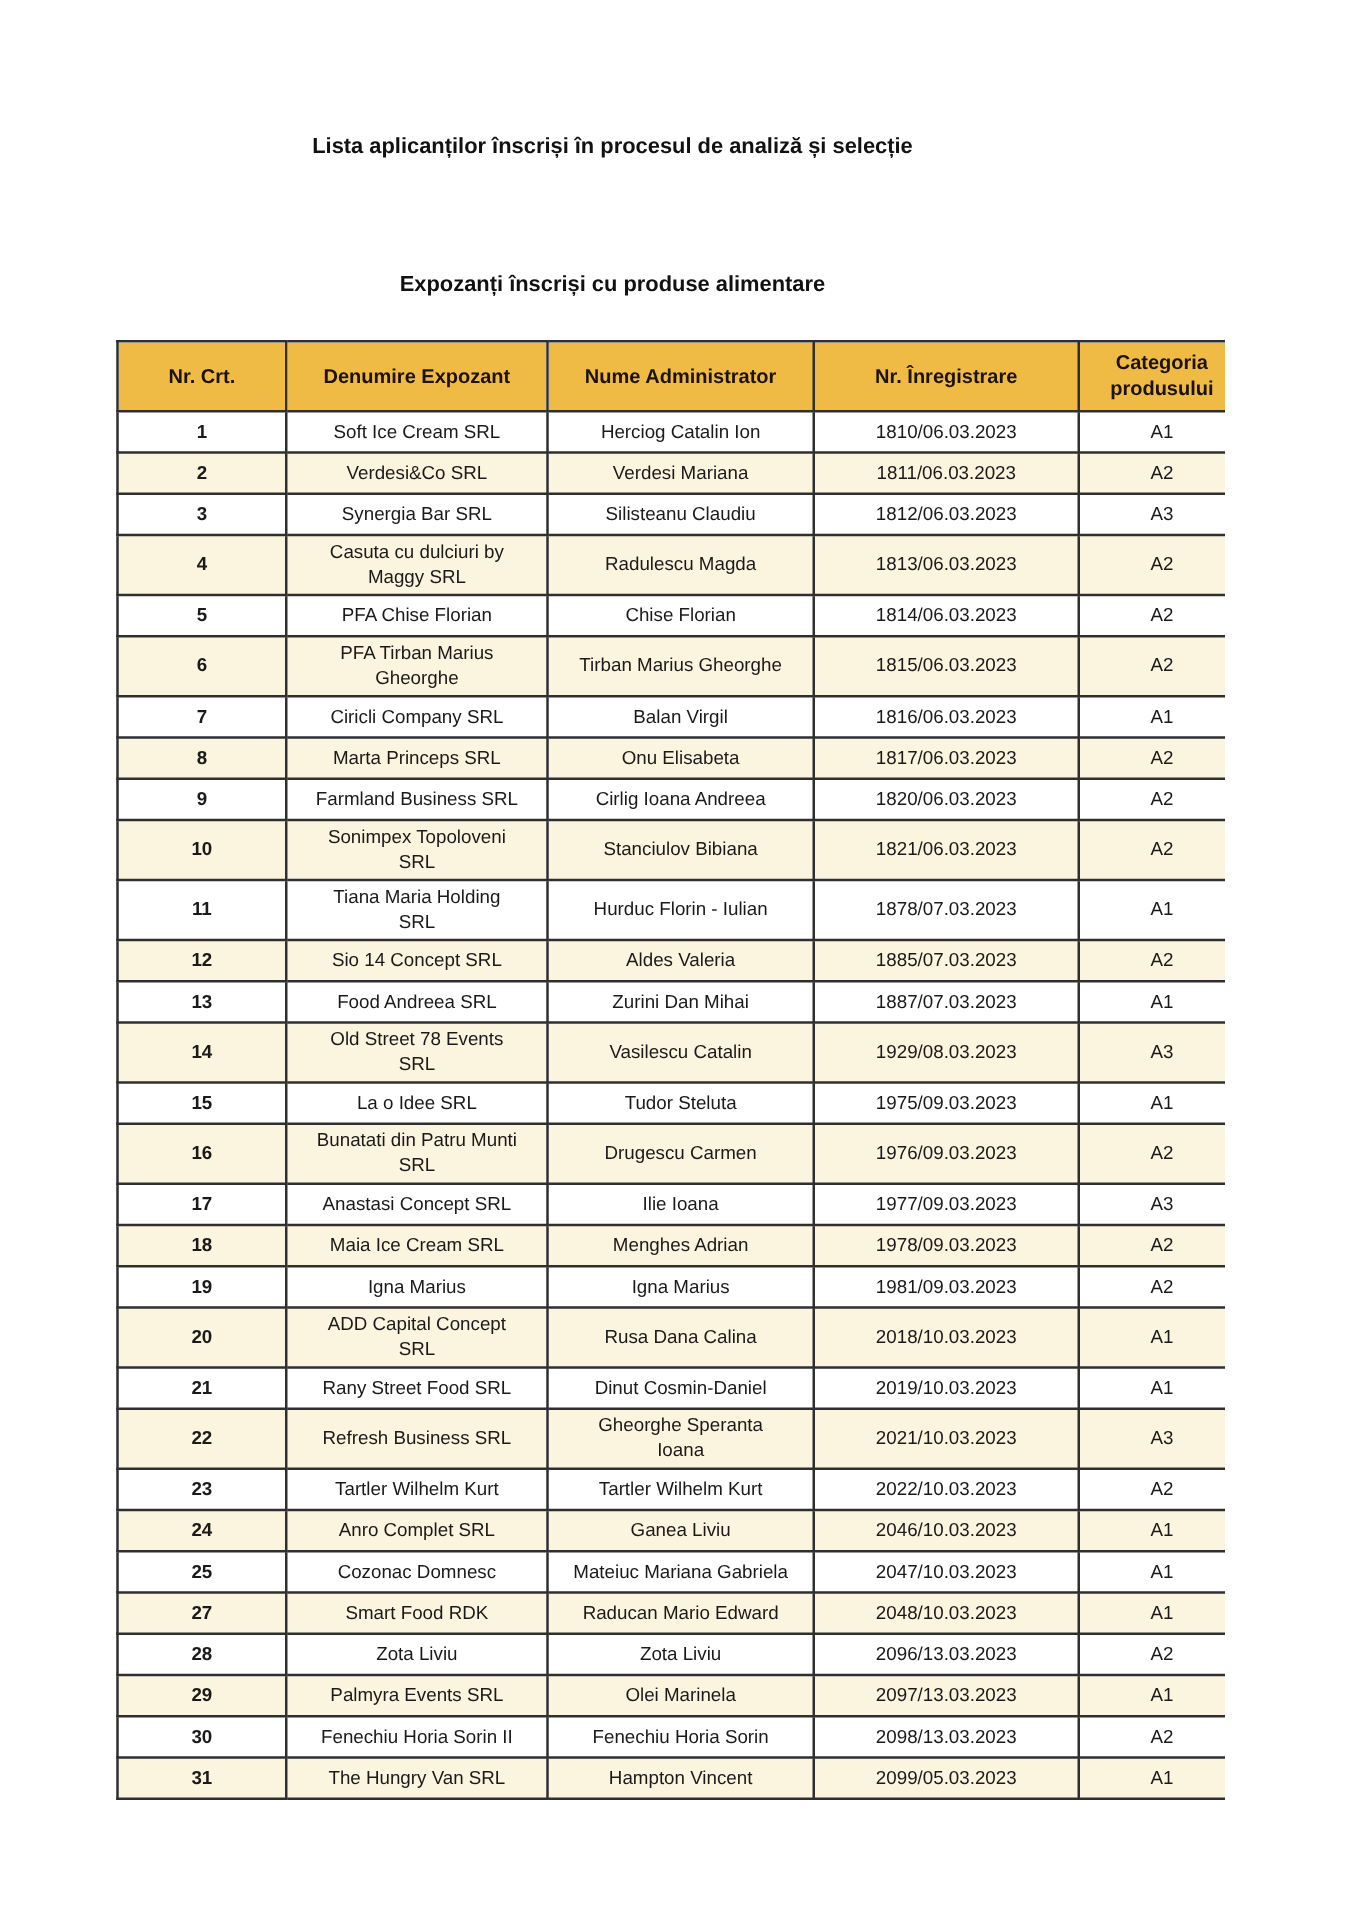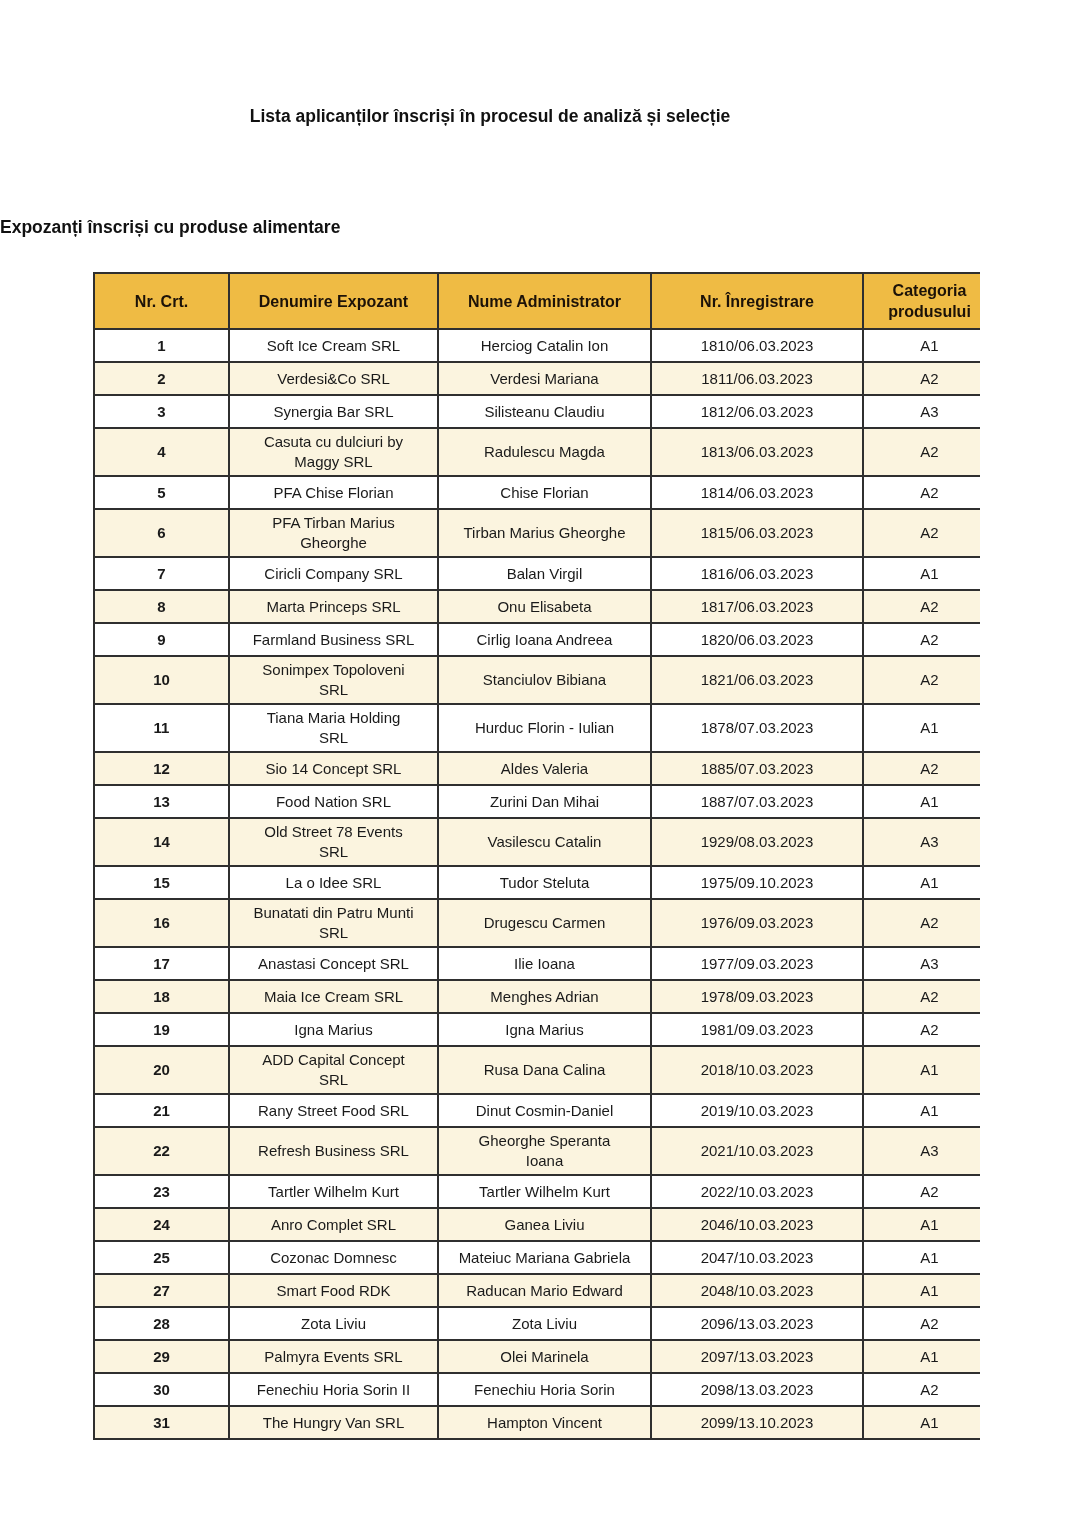--- a/index.html
+++ b/index.html
@@ -19,21 +19,21 @@
   .doc-title {
     padding-top: 99px;
     text-align: center;
     font-size: 17.5px;
     font-weight: bold;
     line-height: 35px;
     color: #111111;
   }
   .section-title {
     margin-top: 83px;
-    text-align: left;
+    text-align: center;
     font-size: 17.5px;
     font-weight: bold;
     color: #111111;
   }
   .table-wrap {
     margin: 34px 0 0 93px;
     width: 902px;
     border-radius: 27px;
   }
   table.applicants {
@@ -188,38 +188,38 @@
           </tr>
           <tr>
             <td class="cell-nr">12</td>
             <td class="cell-expozant">Sio 14 Concept SRL</td>
             <td class="cell-administrator">Aldes Valeria</td>
             <td class="cell-inregistrare">1885/07.03.2023</td>
             <td class="cell-categoria">A2</td>
           </tr>
           <tr>
             <td class="cell-nr">13</td>
-            <td class="cell-expozant">Food Nation SRL</td>
+            <td class="cell-expozant">Food Andreea SRL</td>
             <td class="cell-administrator">Zurini Dan Mihai</td>
             <td class="cell-inregistrare">1887/07.03.2023</td>
             <td class="cell-categoria">A1</td>
           </tr>
           <tr>
             <td class="cell-nr">14</td>
             <td class="cell-expozant">Old Street 78 Events
 SRL</td>
             <td class="cell-administrator">Vasilescu Catalin</td>
             <td class="cell-inregistrare">1929/08.03.2023</td>
             <td class="cell-categoria">A3</td>
           </tr>
           <tr>
             <td class="cell-nr">15</td>
             <td class="cell-expozant">La o Idee SRL</td>
             <td class="cell-administrator">Tudor Steluta</td>
-            <td class="cell-inregistrare">1975/09.10.2023</td>
+            <td class="cell-inregistrare">1975/09.03.2023</td>
             <td class="cell-categoria">A1</td>
           </tr>
           <tr>
             <td class="cell-nr">16</td>
             <td class="cell-expozant">Bunatati din Patru Munti
 SRL</td>
             <td class="cell-administrator">Drugescu Carmen</td>
             <td class="cell-inregistrare">1976/09.03.2023</td>
             <td class="cell-categoria">A2</td>
           </tr>
@@ -313,20 +313,20 @@
             <td class="cell-nr">30</td>
             <td class="cell-expozant">Fenechiu Horia Sorin II</td>
             <td class="cell-administrator">Fenechiu Horia Sorin</td>
             <td class="cell-inregistrare">2098/13.03.2023</td>
             <td class="cell-categoria">A2</td>
           </tr>
           <tr>
             <td class="cell-nr">31</td>
             <td class="cell-expozant">The Hungry Van SRL</td>
             <td class="cell-administrator">Hampton Vincent</td>
-            <td class="cell-inregistrare">2099/13.10.2023</td>
+            <td class="cell-inregistrare">2099/05.03.2023</td>
             <td class="cell-categoria">A1</td>
           </tr>
         </tbody>
     </table>
   </div>
 
 </div>
 
 </body></html>

